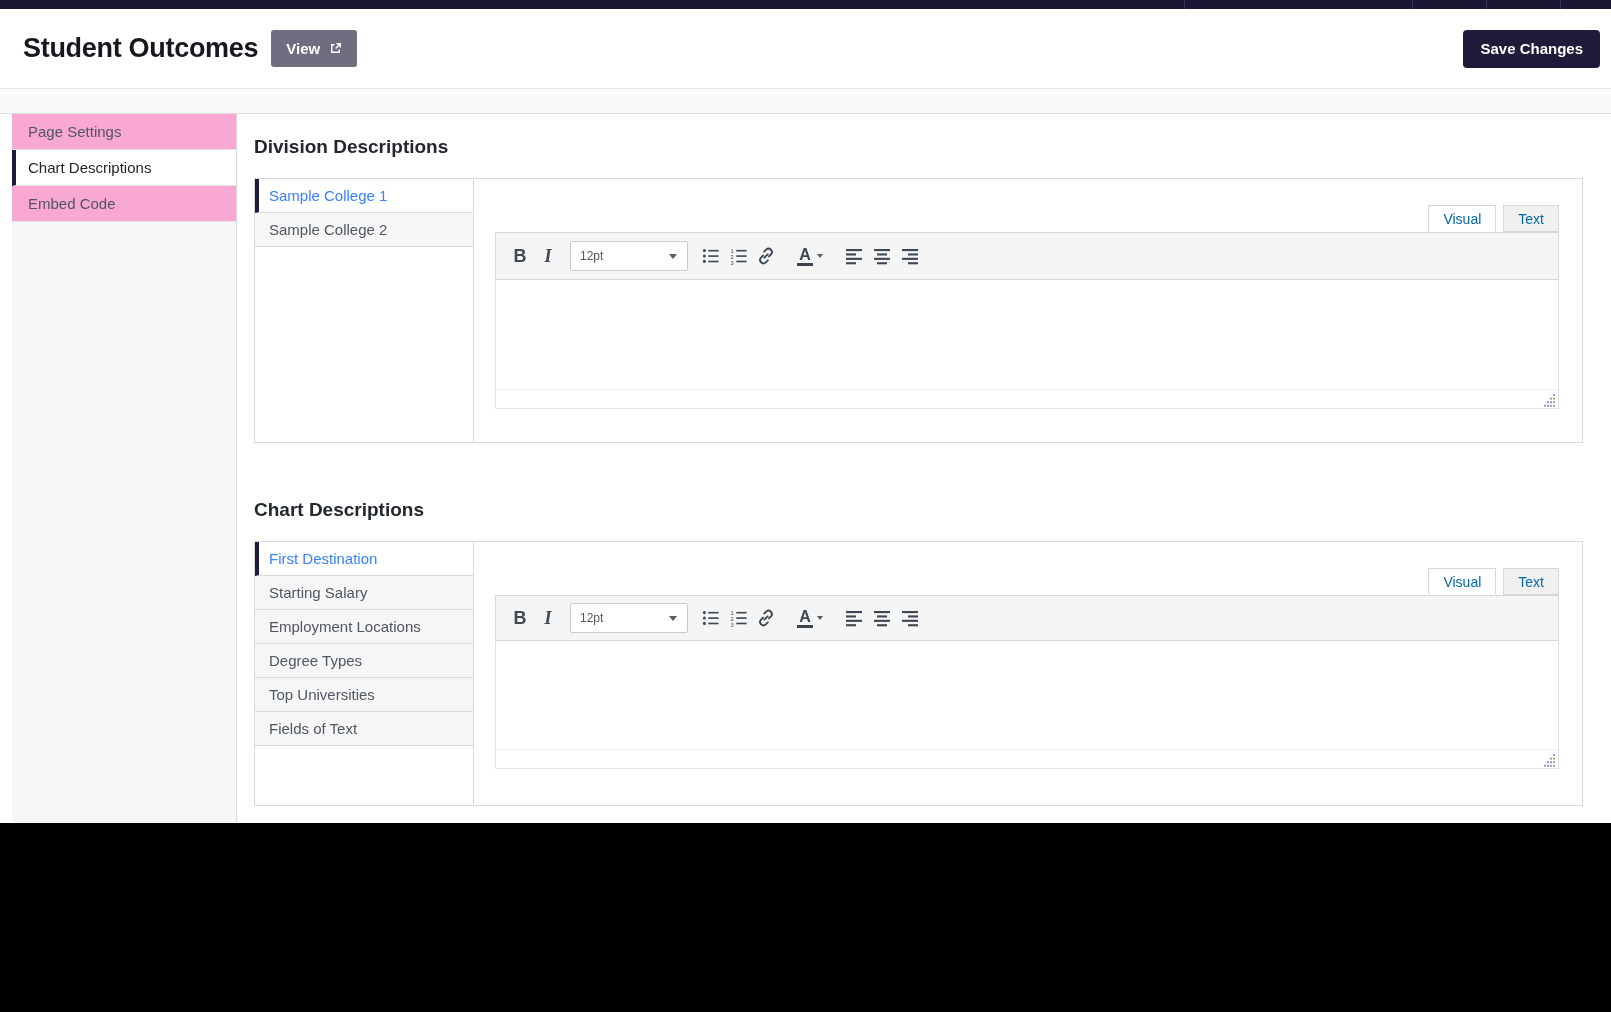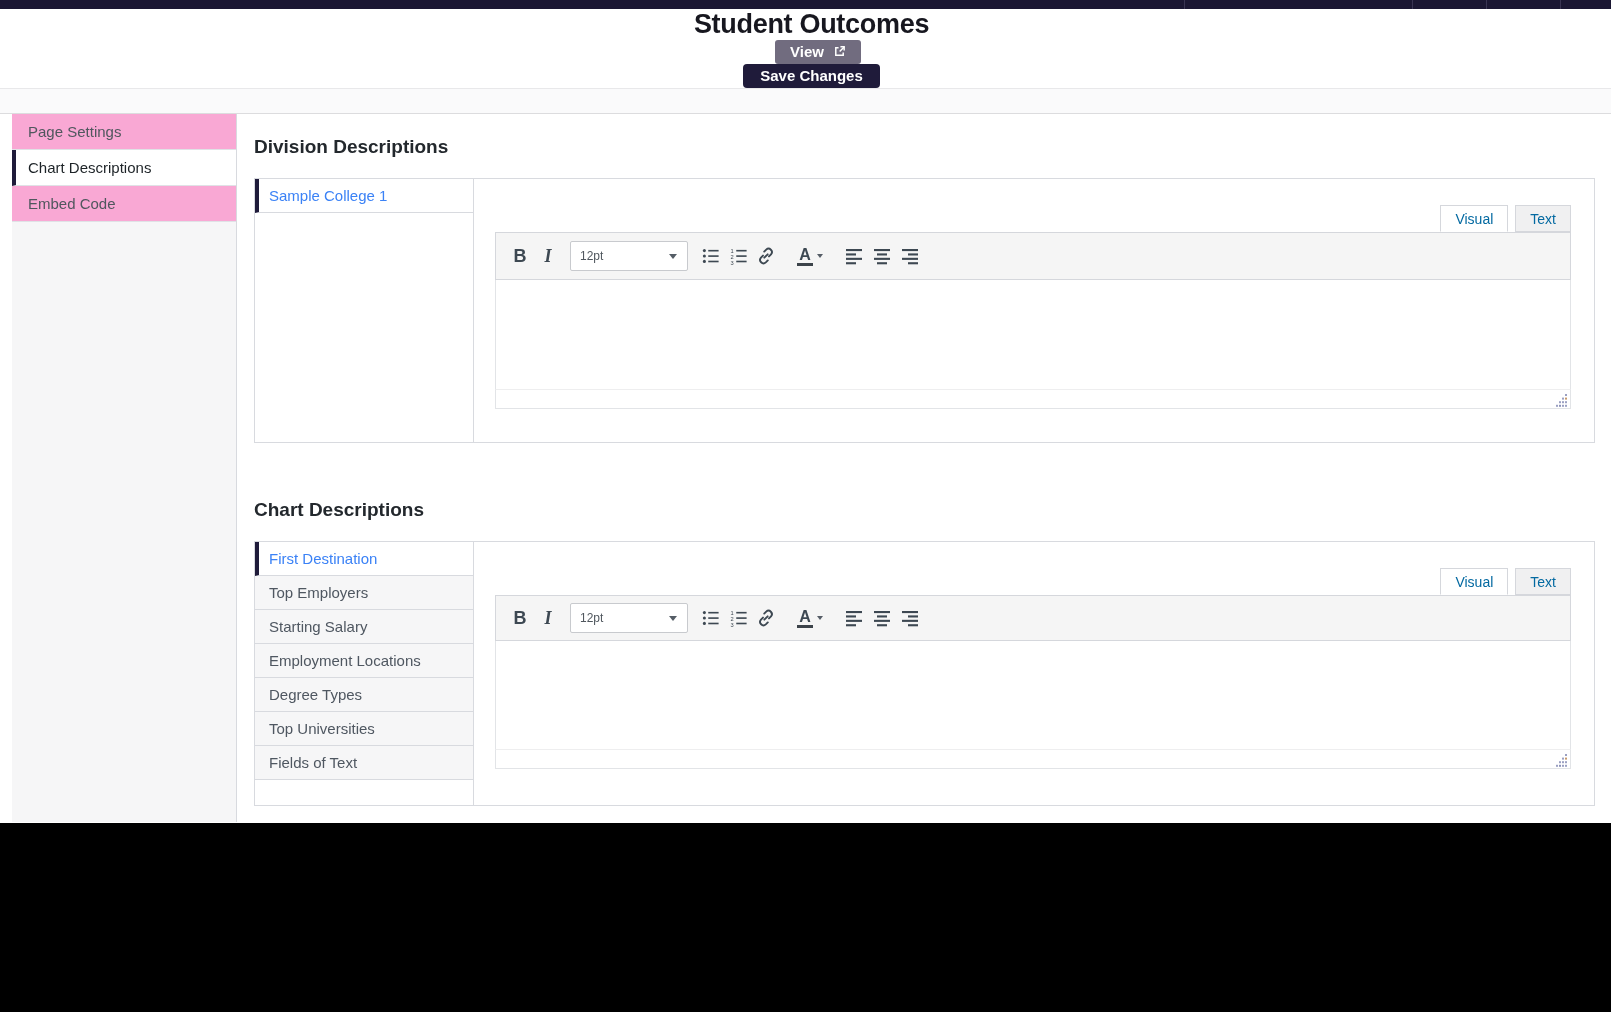--- a/index.html
+++ b/index.html
@@ -10,21 +10,21 @@
     color: #23282d;
   }
   
   .topbar { position: relative; height: 9px; background: #1b1733; }
   .topbar .sep { position: absolute; top: 0; width: 1px; height: 9px; background: #3a3553; }
   
   .page { width: 1611px; height: 814px; background: #fff; }
   
   .header {
     height: 80px; display: flex; align-items: center;
-    padding: 0 11px 0 23px; background: #fff; border-bottom: 1px solid #e8e8ea; flex-direction: column;
+    padding: 0 11px 0 23px; background: #fff; border-bottom: 1px solid #e8e8ea;
   }
   .page-title { font-size: 27px; font-weight: 700; color: #17171f; letter-spacing: -0.3px; }
   .view-btn {
     margin-left: 13px; height: 37px; padding: 0 15px; border: none; border-radius: 3px;
     background: #716c7f; color: #fff; font-size: 15px; font-weight: 700;
     display: inline-flex; align-items: center; gap: 9px; cursor: pointer;
     font-family: "Liberation Sans", sans-serif;
   }
   .spacer { flex: 1; }
   .save-btn {
@@ -41,21 +41,21 @@
     border-right: 1px solid #d8dadf; flex-shrink: 0;
   }
   .side-item {
     height: 36px; display: flex; align-items: center; padding-left: 16px;
     font-size: 15px; color: #50575e; border-bottom: 1px solid #e0e2e6;
     background: #f9a8d4; cursor: pointer;
   }
   .side-item.active {
     background: #fff; color: #1d2327; border-left: 4px solid #1f1b3a; padding-left: 12px;
   }
-  .content { flex: 1; padding: 0 16px 0 17px; overflow: hidden; }
+  .content { flex: 1; padding: 0 28px 0 17px; overflow: hidden; }
   .section-heading { font-size: 19px; font-weight: 700; color: #23282d; }
   .h1a { margin: 22px 0 20px 0; }
   .h2a { margin: 56px 0 20px 0; }
   .section-box { display: flex; border: 1px solid #d8dadf; background: #fff; }
   
   .vtabs { width: 219px; flex-shrink: 0; border-right: 1px solid #d8dadf; display: flex; flex-direction: column; }
   .vtab {
     height: 34px; line-height: 33px; padding-left: 14px; font-size: 15px;
     color: #4f5761; background: #f6f6f7; border-bottom: 1px solid #d8dadf; cursor: pointer;
     white-space: nowrap; overflow: hidden;
@@ -144,20 +144,21 @@
       <div class="side-item">Embed Code</div>
     </div>
 
     <div class="content">
 
       <div class="section-heading h1a">Division Descriptions</div>
 
       <div class="section-box">
         <div class="vtabs">
           <div class="vtab active">Sample College 1</div>
+          <div class="vtab">Sample College 2</div>
         </div>
 
         <div class="editor-area">
           <div class="wp-tabs">
             <div class="wp-tab active">Visual</div>
             <div class="wp-tab">Text</div>
           </div>
           <div class="mce-toolbar">
             <div class="tb-btn tb-bold">B</div>
             <div class="tb-btn tb-italic">I</div>
@@ -255,21 +256,20 @@
             </span>
           </div>
         </div>
       </div>
 
       <div class="section-heading h2a">Chart Descriptions</div>
 
       <div class="section-box">
         <div class="vtabs">
           <div class="vtab active">First Destination</div>
-          <div class="vtab">Top Employers</div>
           <div class="vtab">Starting Salary</div>
           <div class="vtab">Employment Locations</div>
           <div class="vtab">Degree Types</div>
           <div class="vtab">Top Universities</div>
           <div class="vtab">Fields of Text</div>
         </div>
 
         <div class="editor-area pb36">
           <div class="wp-tabs">
             <div class="wp-tab active">Visual</div>

